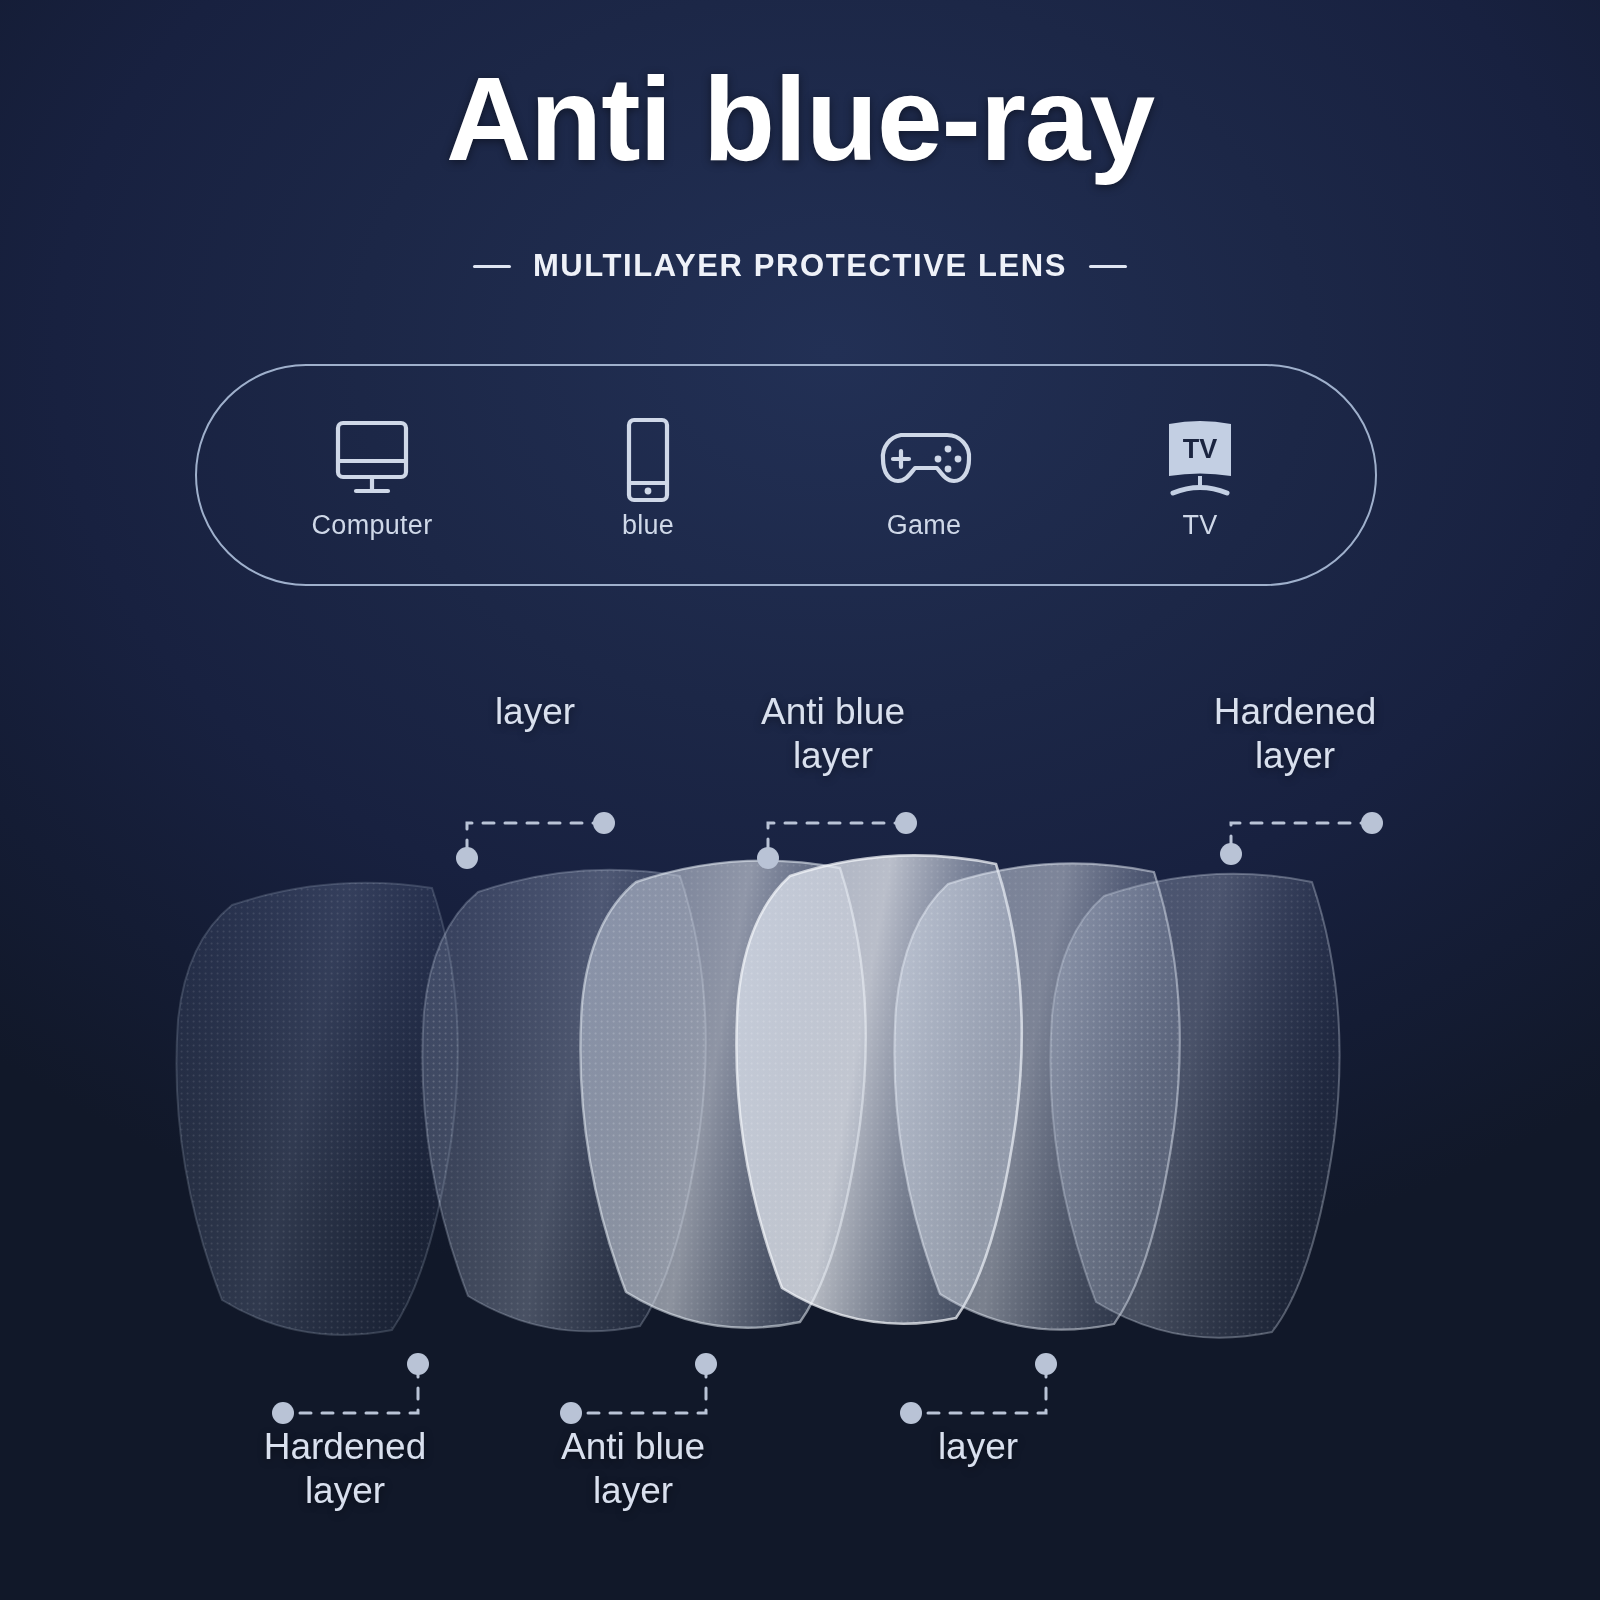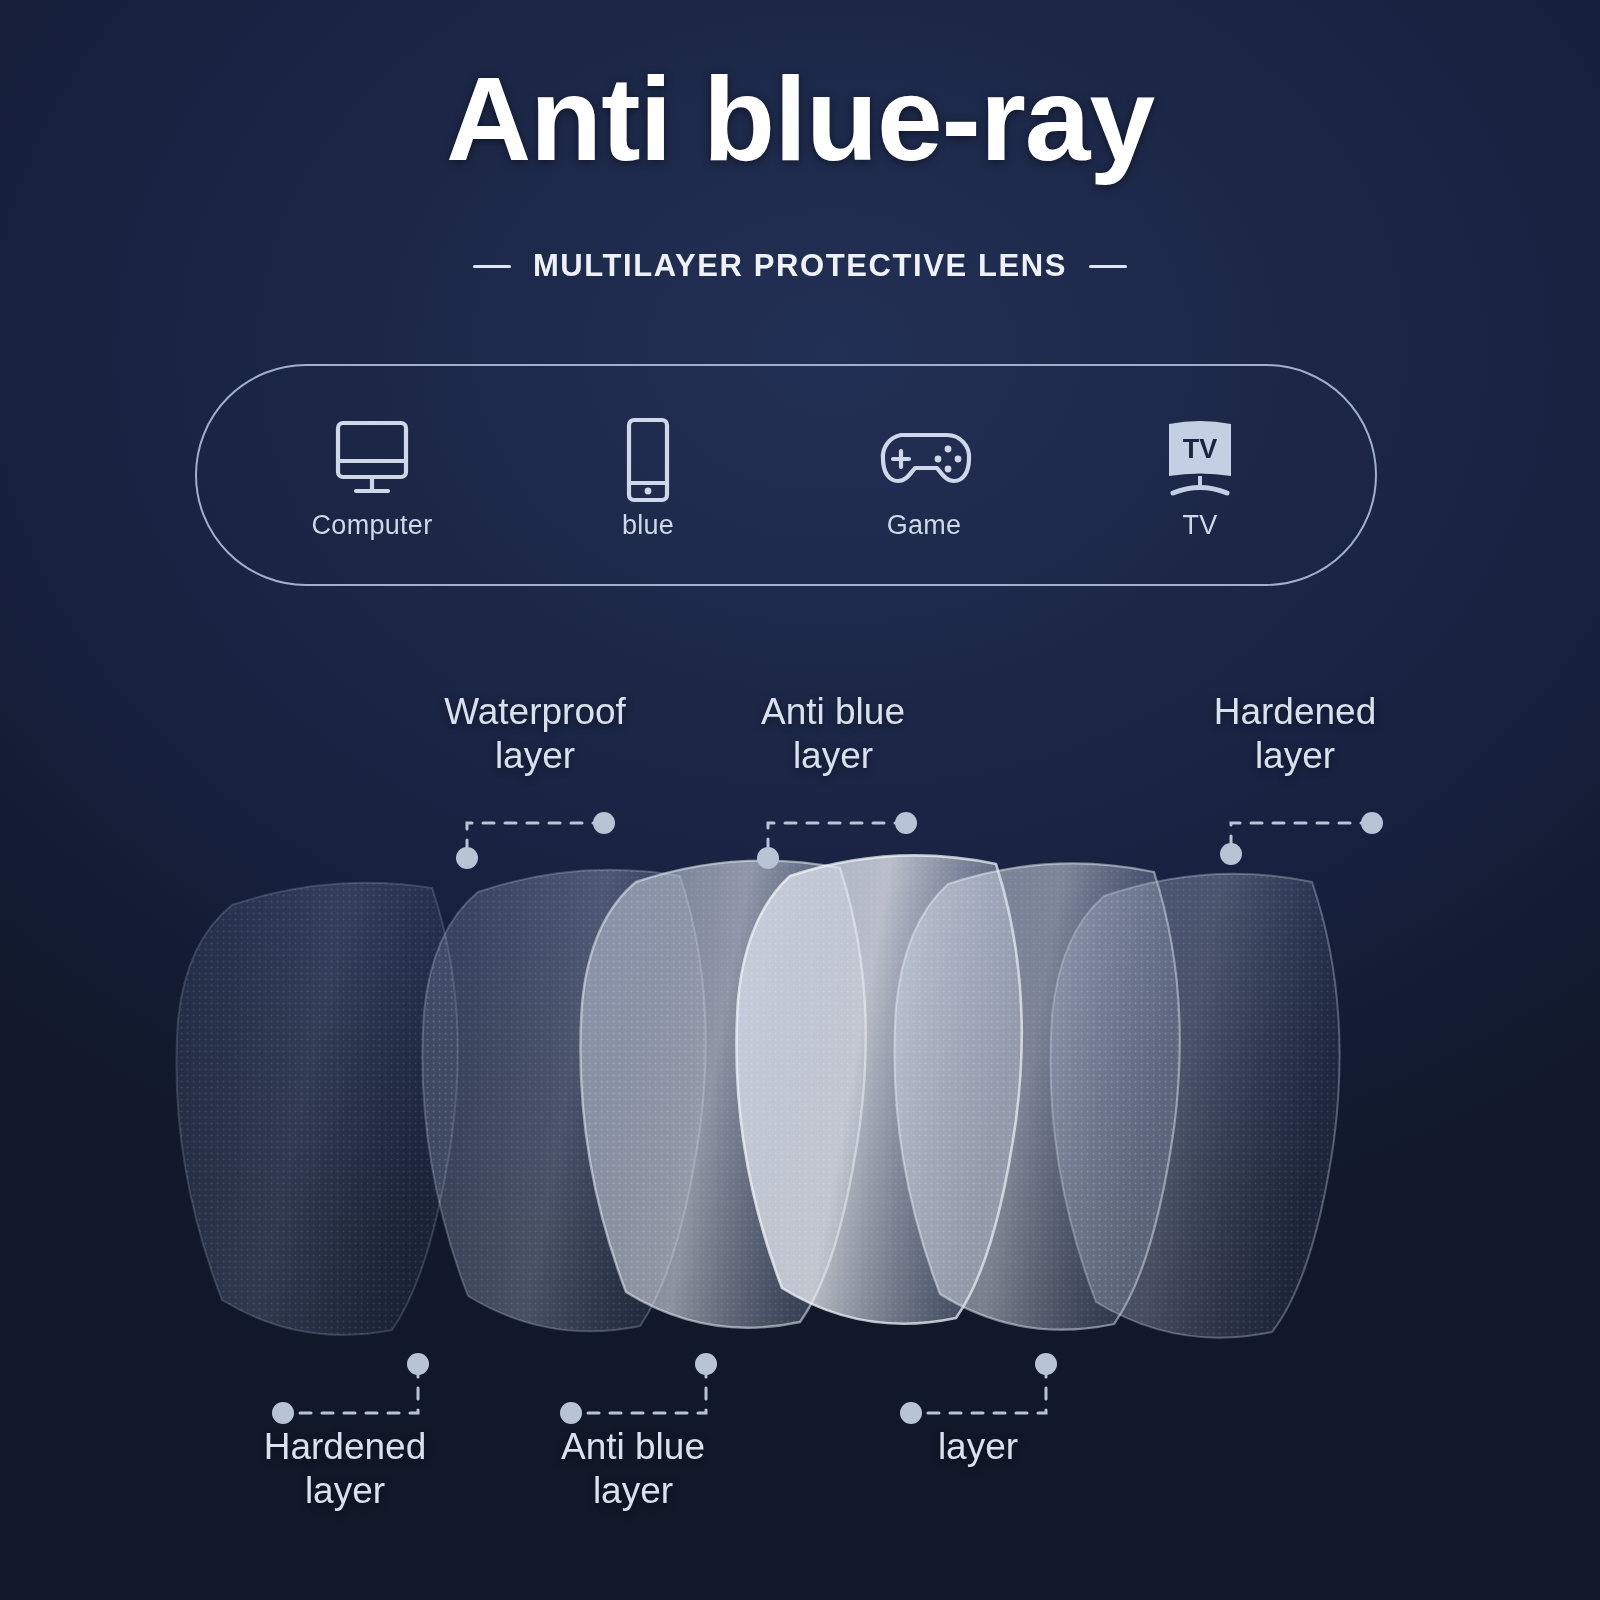--- a/index.html
+++ b/index.html
@@ -232,21 +232,20 @@
       <circle cx="418" cy="1364" r="11"></circle>
         <circle cx="283" cy="1413" r="11"></circle>
       <circle cx="706" cy="1364" r="11"></circle>
         <circle cx="571" cy="1413" r="11"></circle>
       <circle cx="1046" cy="1364" r="11"></circle>
         <circle cx="911" cy="1413" r="11"></circle>
     </g>
   </svg>
 
   <div class="callout" style="left:385px; top:690px; width:300px;">
-    <div>Waterproof</div>
     <div>layer</div>
   </div>
 
   <div class="callout" style="left:683px; top:690px; width:300px;">
     <div>Anti blue</div>
     <div>layer</div>
   </div>
 
   <div class="callout" style="left:1145px; top:690px; width:300px;">
     <div>Hardened</div>

